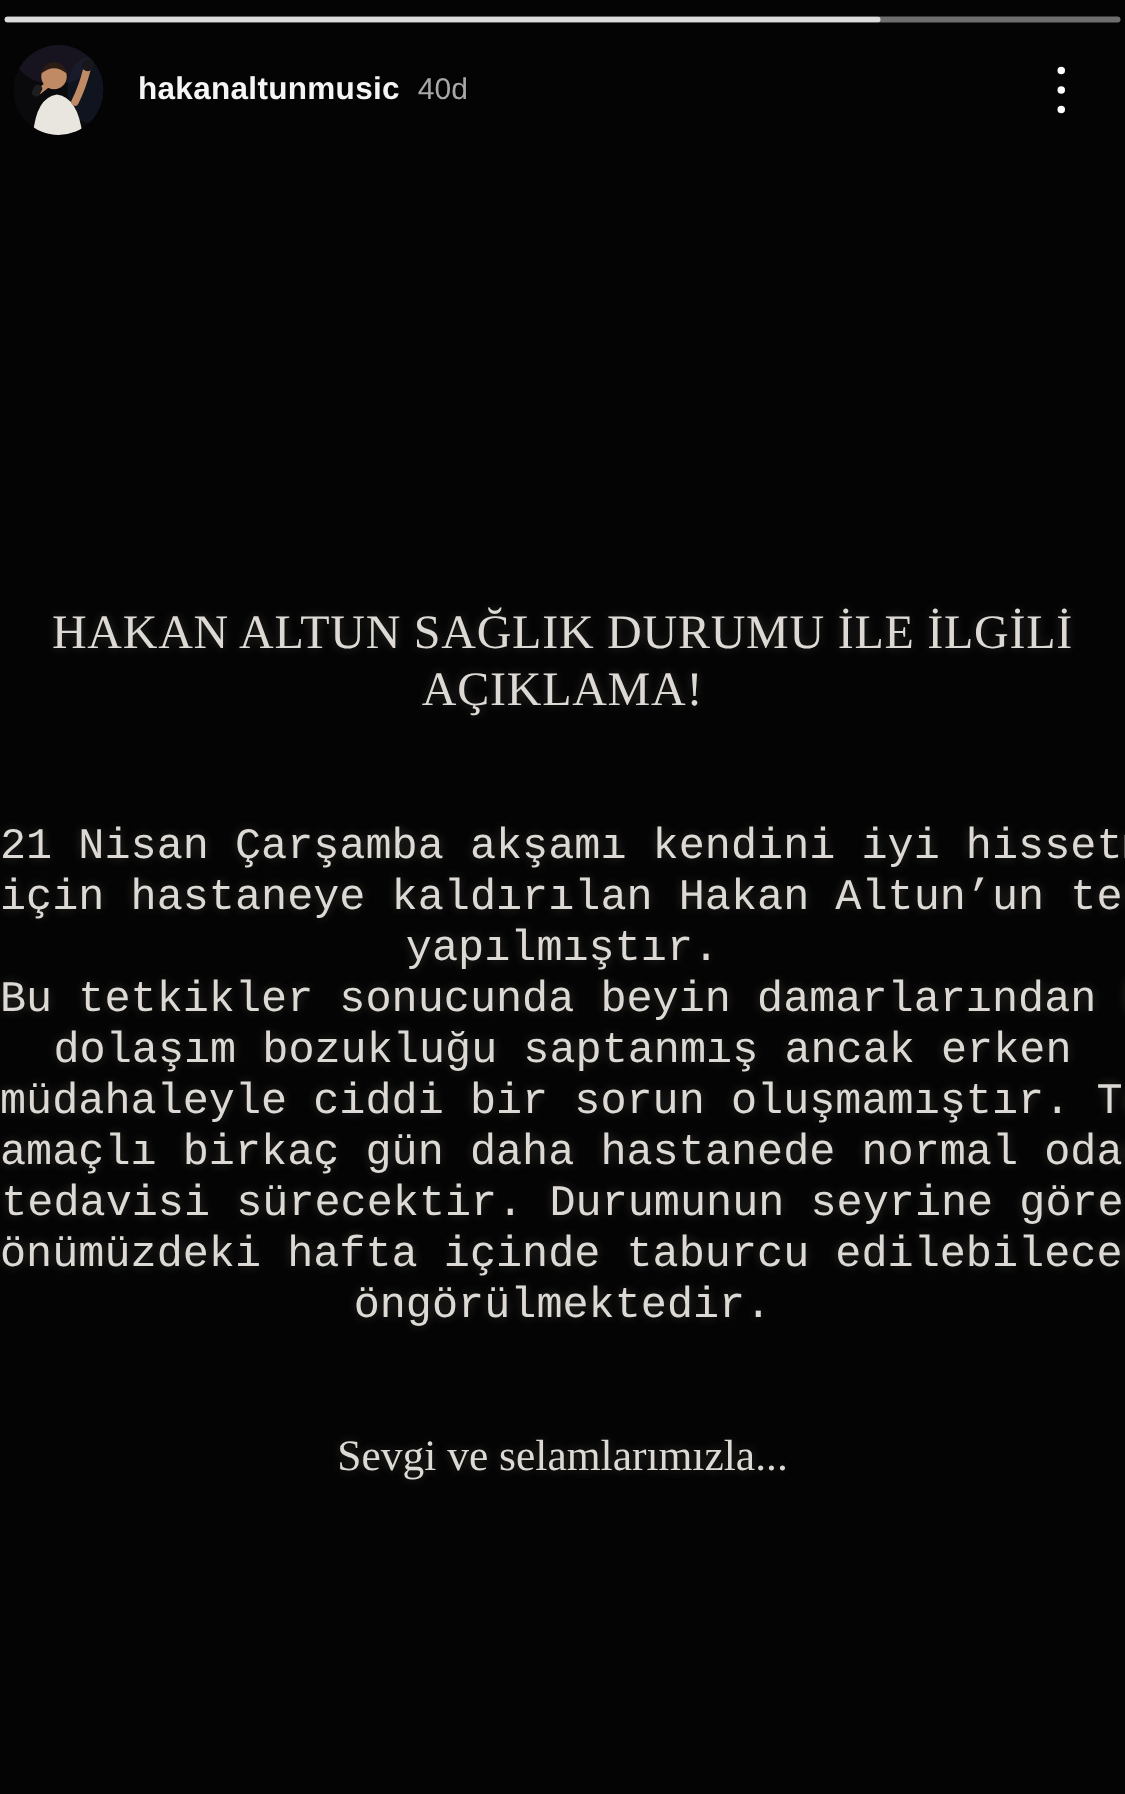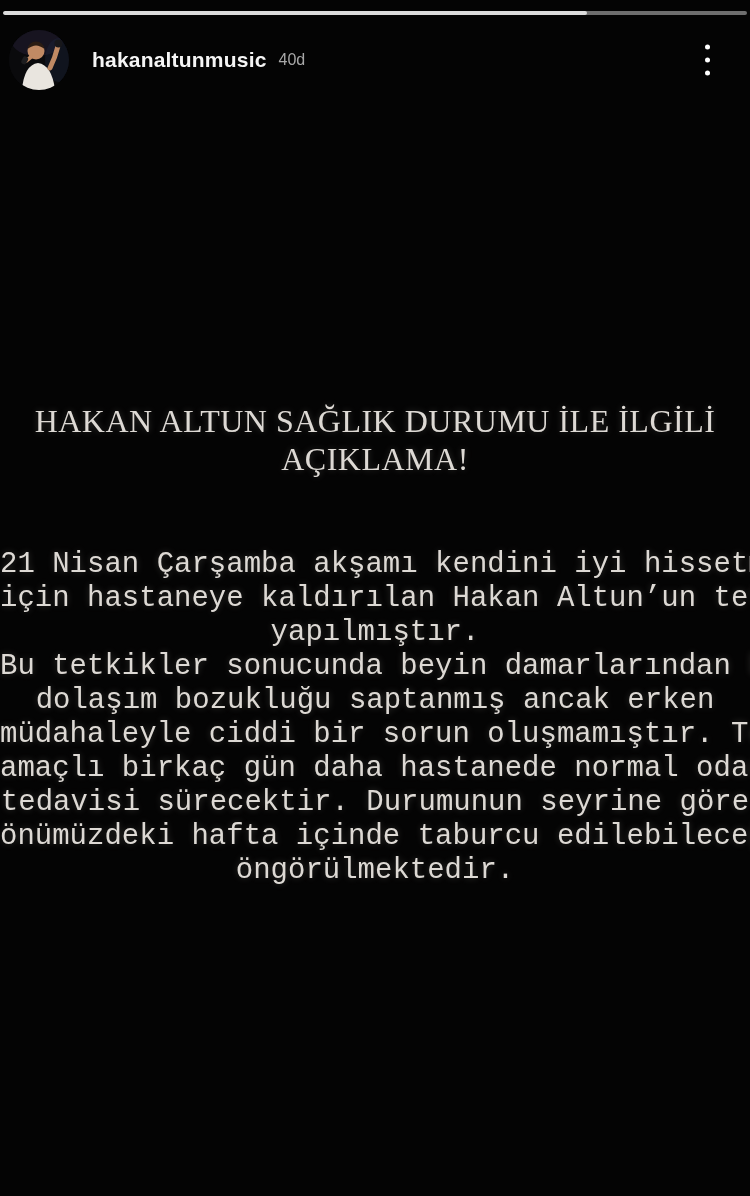--- a/index.html
+++ b/index.html
@@ -44,21 +44,21 @@
   .avatar svg { display: block; width: 100%; height: 100%; }
   .username {
     margin-left: 23px;
     font-size: 21px; font-weight: 700;
     color: var(--username-text, #f5f5f5);
     letter-spacing: .2px;
     cursor: pointer;
   }
   .timestamp {
     margin-left: 12px;
-    font-size: 16px;
+    font-size: 20px;
     color: var(--timestamp-text, #a8a8a8);
   }
   .menu {
     position: absolute; right: 34px; top: 50%;
     transform: translateY(-50%);
     display: flex; flex-direction: column; gap: 8px;
     padding: 8px 6px;
     cursor: pointer;
   }
   .menu i {
@@ -121,15 +121,16 @@
     <div class="body">21 Nisan Çarşamba akşamı kendini iyi hissetmediği
 için hastaneye kaldırılan Hakan Altun’un tetkikleri
 yapılmıştır.
 Bu tetkikler sonucunda beyin damarlarından birinde
 dolaşım bozukluğu saptanmış ancak erken
 müdahaleyle ciddi bir sorun oluşmamıştır. Tedbir
 amaçlı birkaç gün daha hastanede normal odada
 tedavisi sürecektir. Durumunun seyrine göre
 önümüzdeki hafta içinde taburcu edilebileceği
 öngörülmektedir.</div>
+    <div class="signoff">Sevgi ve selamlarımızla...</div>
   </div>
 
 </div>
 
 </body></html>

